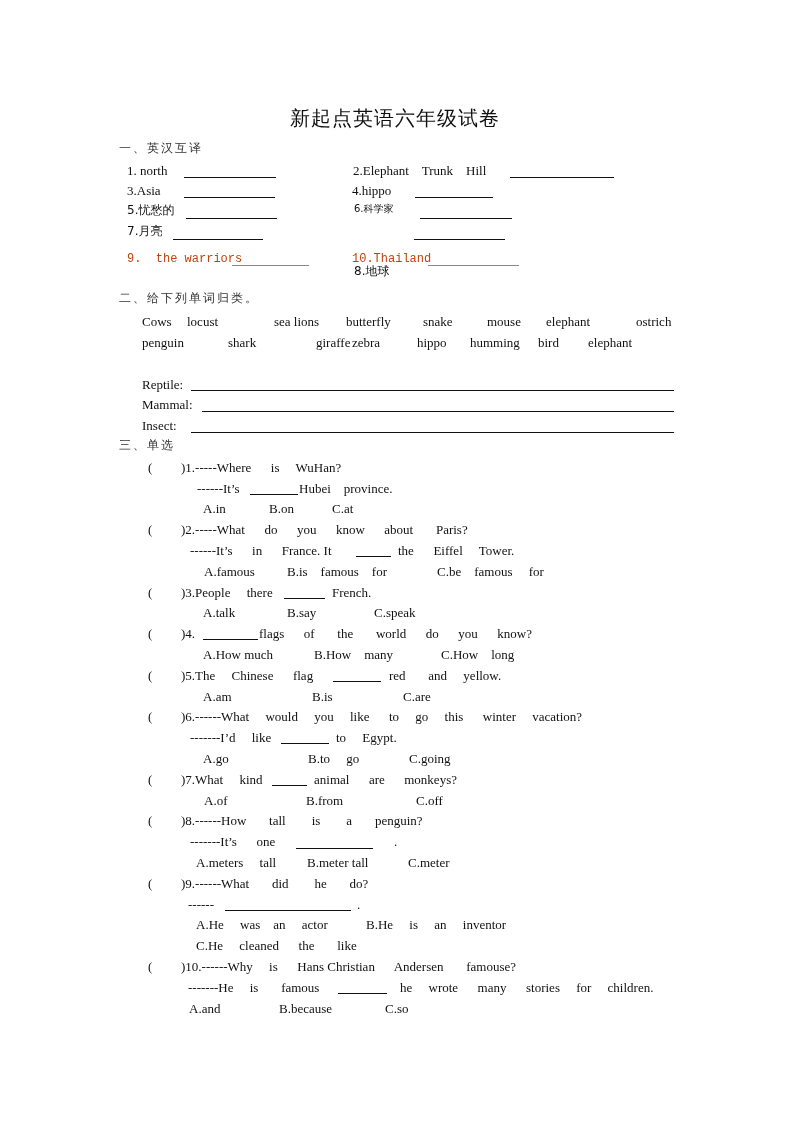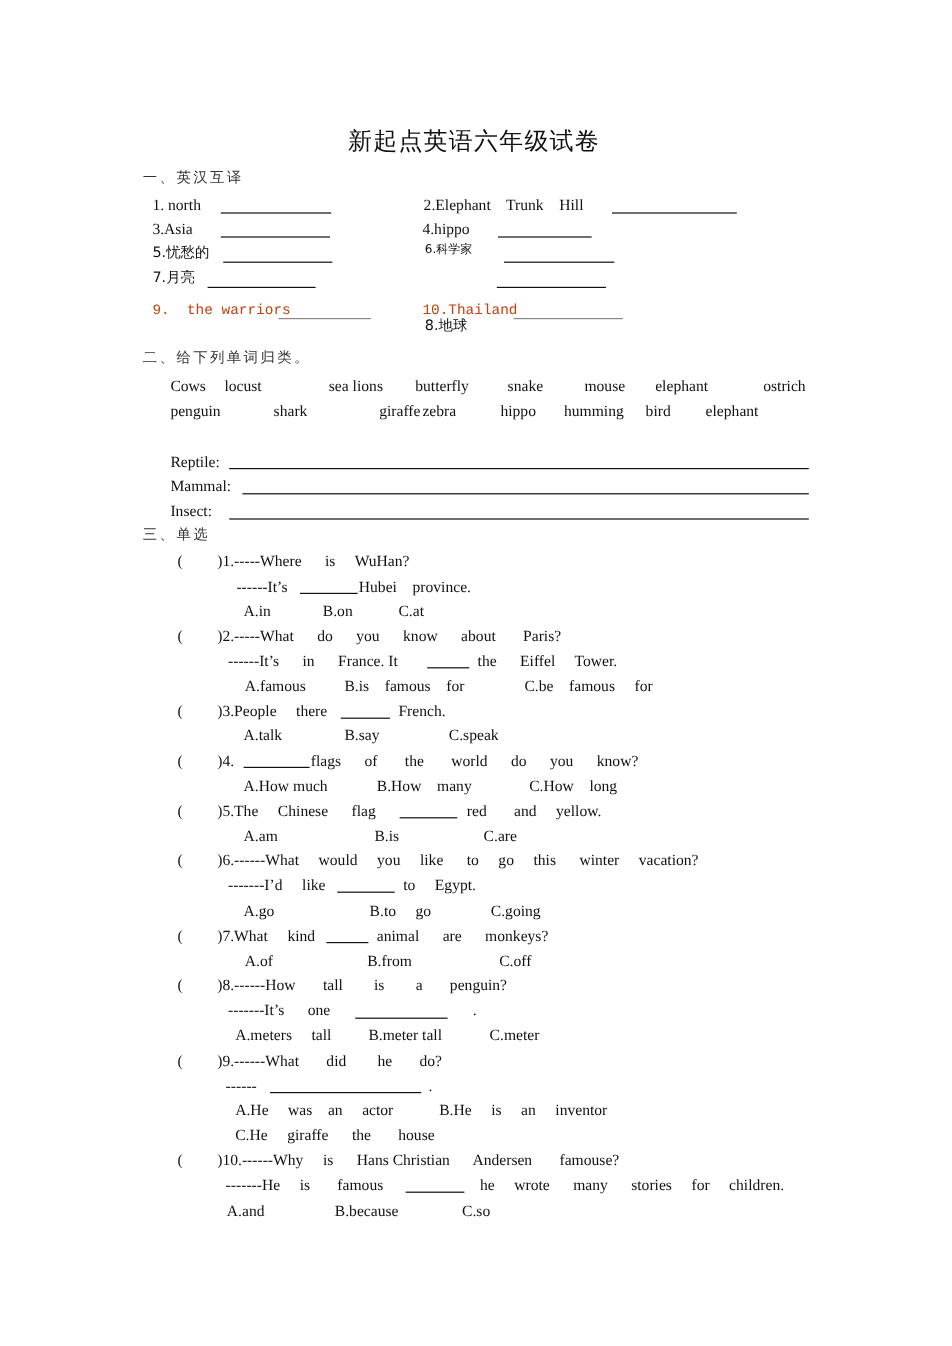--- a/index.html
+++ b/index.html
@@ -144,21 +144,21 @@
 <div class="abs" style="left:307px; top:856px;">B.meter tall</div>
 <div class="abs" style="left:408px; top:856px;">C.meter</div>
 
 <div class="abs" style="left:148px; top:877px;">(</div>
 <div class="abs" style="left:181px; top:877px;">)9.------What       did        he       do?</div>
 <div class="abs" style="left:188px; top:898px;">------</div>
 <div class="line" style="left:225px; top:910px; width:126px;"></div>
 <div class="abs" style="left:357px; top:898px;">.</div>
 <div class="abs" style="left:196px; top:918px;">A.He     was    an     actor</div>
 <div class="abs" style="left:366px; top:918px;">B.He     is     an     inventor</div>
-<div class="abs" style="left:196px; top:939px;">C.He     giraffe      the       house</div>
+<div class="abs" style="left:196px; top:939px;">C.He     cleaned      the       like</div>
 
 <div class="abs" style="left:148px; top:960px;">(</div>
 <div class="abs" style="left:181px; top:960px;">)10.------Why     is      Hans Christian      Andersen       famouse?</div>
 <div class="abs" style="left:188px; top:981px;">-------He     is       famous</div>
 <div class="line" style="left:338px; top:993px; width:49px;"></div>
 <div class="abs" style="left:400px; top:981px;">he     wrote      many      stories     for     children.</div>
 <div class="abs" style="left:189px; top:1002px;">A.and</div>
 <div class="abs" style="left:279px; top:1002px;">B.because</div>
 <div class="abs" style="left:385px; top:1002px;">C.so</div>
 

